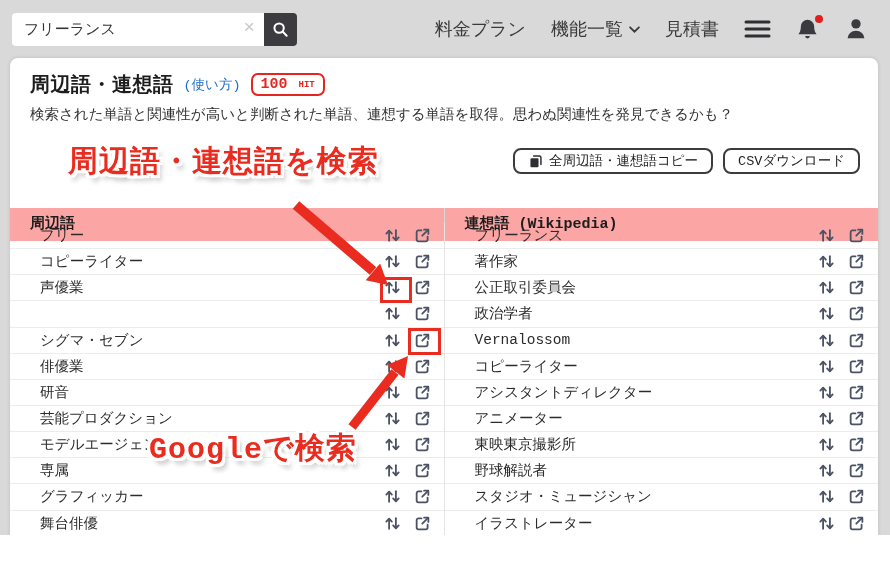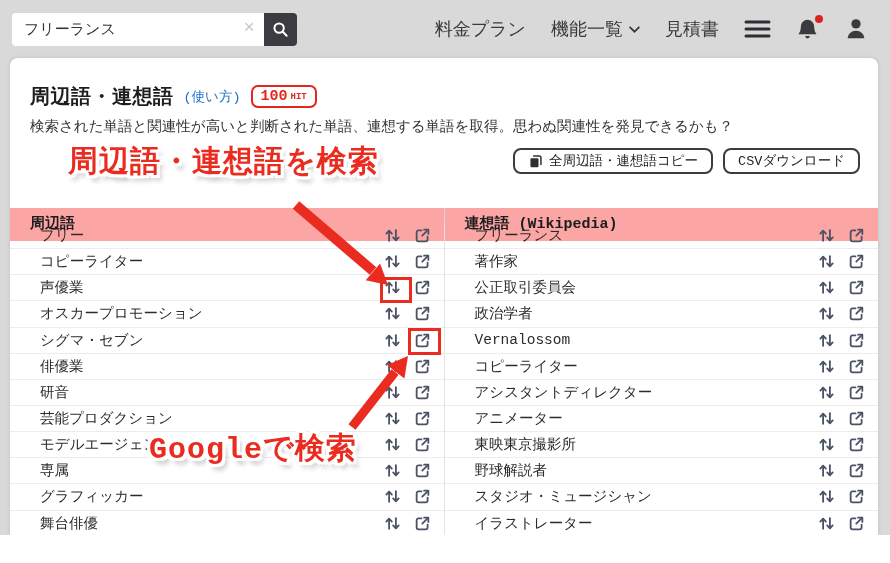--- a/index.html
+++ b/index.html
@@ -28,25 +28,25 @@
   .nav a { font-size:18px; font-weight:500; color:#3a3a3a; text-decoration:none;
     display:flex; align-items:center; gap:6px; cursor:pointer; white-space:nowrap; }
   .icon-plain { background:none; border:none; padding:0; cursor:pointer;
     display:flex; align-items:center; justify-content:center; color:#37373b; }
   .bell-wrap { position:relative; }
   .bell-dot { position:absolute; top:-3px; right:-4px; width:8px; height:8px;
     border-radius:50%; background:#e02020; }
   
   .card { position:absolute; top:58px; left:10px; width:868px; bottom:0;
     background:#fff; border-radius:8px 8px 0 0; box-shadow:0 0 4px rgba(0,0,0,.12); }
-  .title-row { display:flex; align-items:center; gap:10px; padding:25px 20px 0; }
+  .title-row { display:flex; align-items:center; gap:10px; padding:13px 20px 0; }
   .title-row h1 { font-size:20px; color:#1d1d1d; letter-spacing:.5px; }
   .usage { color:#1a6dc9; font-size:13.5px; text-decoration:none; cursor:pointer; }
   .hit-badge { border:2px solid #e5261f; color:#e5261f; border-radius:7px;
-    padding:1px 8px; display:inline-flex; align-items:center; gap:3px; }
+    padding:1px 8px; display:inline-flex; align-items:center; gap:11px; }
   .hit-badge .n { font-size:15px; font-weight:bold; }
   .hit-badge .u { font-size:9px; font-weight:bold; }
   .desc { padding:7px 20px 0; font-size:14.5px; color:#333; }
   .actions { position:absolute; top:90px; right:18px; display:flex; gap:10px; }
   .btn { display:inline-flex; align-items:center; gap:6px; background:#fff;
     border:2px solid #3c3c3c; border-radius:8px; height:26px; padding:0 13px;
     font-size:13.5px; color:#1d1d1d; font-weight:500; cursor:pointer;
     font-family:inherit; white-space:nowrap; }
   
   .table { position:absolute; top:132px; left:0; right:0; bottom:0; }
@@ -216,21 +216,20 @@
                   <svg viewBox="0 0 16 16" fill="none" stroke="currentColor" stroke-width="1.7" stroke-linecap="round" stroke-linejoin="round">
                     <path d="M7 3.2H4.2a1.7 1.7 0 0 0-1.7 1.7v6.9a1.7 1.7 0 0 0 1.7 1.7h6.9a1.7 1.7 0 0 0 1.7-1.7V9"></path>
                     <path d="M9.5 2.5h4v4"></path>
                     <path d="M13.2 2.8 7.8 8.2"></path>
                   </svg>
                 </button>
               </span>
             </div>
 
             <div class="row">
-              <span>オスカープロモーション</span>
               <span class="row-icons">
                 <button class="icon-btn">
                   <svg viewBox="0 0 16 16" fill="none" stroke="currentColor" stroke-width="1.7" stroke-linecap="round" stroke-linejoin="round">
                     <path d="M4.8 13V3.8"></path>
                     <path d="M2.2 6.2 4.8 3.4l2.6 2.8"></path>
                     <path d="M11.2 3v9.2"></path>
                     <path d="M8.6 9.8l2.6 2.8 2.6-2.8"></path>
                   </svg>
                 </button>
                 <button class="icon-btn">

